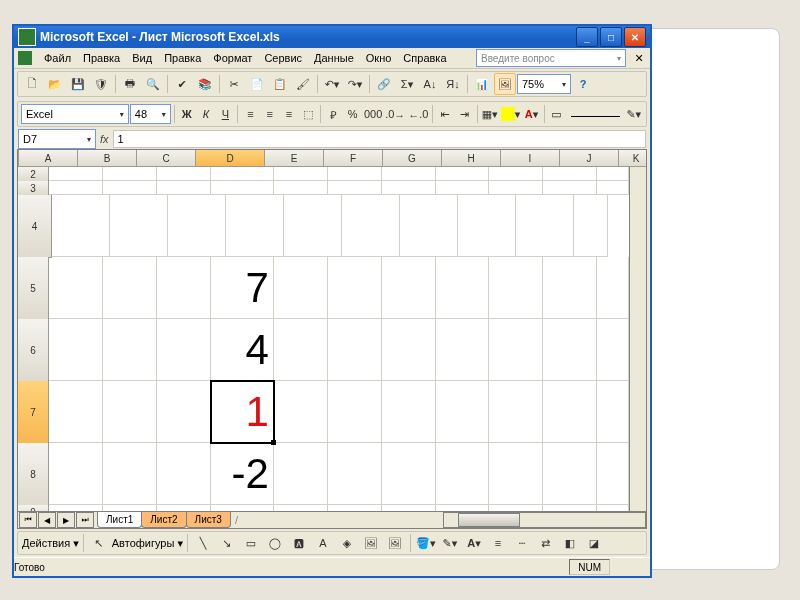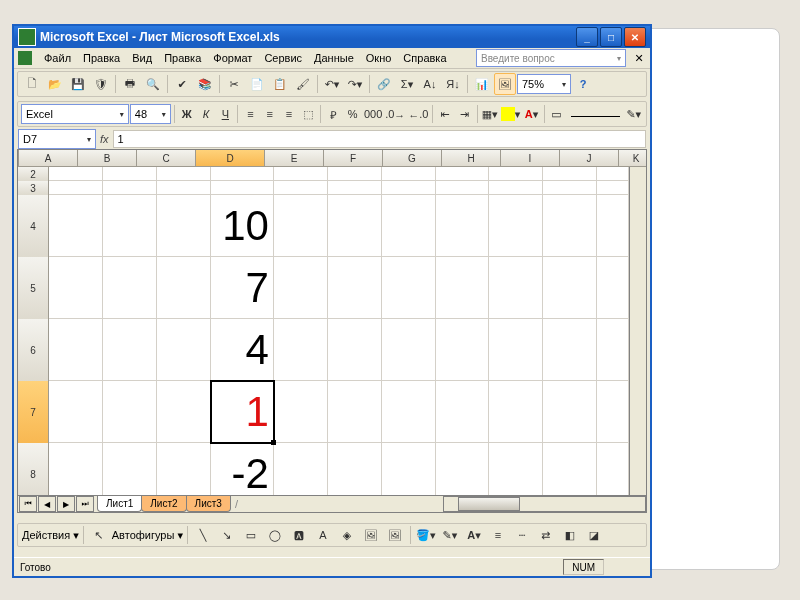--- a/index.html
+++ b/index.html
@@ -39,22 +39,22 @@
 .cell{border-right:1px solid #d4d0c8;border-bottom:1px solid #d4d0c8;box-sizing:border-box;display:flex;align-items:center;justify-content:flex-end;padding:0 4px;font-family:Arial}
 .selcell{outline:2px solid #000;outline-offset:-1px;position:relative}
 .selcell::after{content:"";position:absolute;right:-3px;bottom:-3px;width:5px;height:5px;background:#000}
 .bigval{font-size:42px;font-weight:400}
 .tabs-row{height:16px;display:flex;align-items:center;background:#ece9d8;border-top:1px solid #808080}
 .nav-btn{width:16px;height:14px;border:1px solid #808080;background:#ece9d8;display:flex;align-items:center;justify-content:center;font-size:8px;margin-left:1px}
 .sheet-tab{padding:0 8px;height:15px;border:1px solid #808080;border-top:none;background:#fff;border-radius:0 0 4px 4px;margin-left:-1px;font-size:10px;display:flex;align-items:center}
 .sheet-tab.inactive{background:#fdba74}
 .hscroll{flex:1;height:14px;border:1px solid #808080;background:#ece9d8;margin-left:8px;position:relative}
 .hscroll .thumb{position:absolute;left:14px;top:0;width:60px;height:12px;background:linear-gradient(#f4f3ee,#c8c4b8);border:1px solid #808080}
-.draw-bar{height:22px;background:#ece9d8;border:1px solid #c8c4b8;margin:10px 3px;border-radius:2px;display:flex;align-items:center;padding:0 4px;gap:2px;font-size:11px}
-.statusbar{height:18px;background:#ece9d8;border-top:1px solid #fff;display:flex;align-items:center;padding:0 6px;font-size:10px}
+.draw-bar{height:22px;background:#ece9d8;border:1px solid #c8c4b8;margin:2px 3px;border-radius:2px;display:flex;align-items:center;padding:0 4px;gap:2px;font-size:11px}
+.statusbar{height:18px;background:#ece9d8;border-top:1px solid #fff;display:flex;align-items:center;padding:0 0;font-size:10px}
 .status-cell{border:1px inset #c8c4b8;padding:0 8px;height:14px;display:flex;align-items:center}
 .home-btn{position:absolute;right:22px;bottom:8px;width:116px;height:40px;background:linear-gradient(#b05820,#8a3c10);border:2px outset #b05820;color:#000;font-weight:bold;font-size:14px;display:flex;align-items:center;justify-content:center;z-index:10;box-shadow:3px 3px 6px rgba(0,0,0,.4)}
 .colorbox{width:14px;height:14px;display:inline-block}
 .vscroll{width:16px;background:#ece9d8;border-left:1px solid #808080}
 .grid-body{display:flex;flex:1;overflow:hidden}
 .grid-left{flex:1;overflow:hidden}
 </style>
 </head>
 <body>
 
@@ -220,21 +220,20 @@
               <div class="cell" style="width: 58px; height: 14px;"></div>
               <div class="cell" style="width: 58px; height: 14px;"></div>
               <div class="cell" style="width: 58px; height: 14px;"></div>
               <div class="cell" style="width: 34px; height: 14px;"></div>
             </div>
             <div class="row" style="height: 62px;">
               <div class="rh" style="height: 62px;">4</div>
               <div class="cell" style="width: 58px; height: 62px;"></div>
               <div class="cell" style="width: 58px; height: 62px;"></div>
               <div class="cell" style="width: 58px; height: 62px;"></div>
-              <div class="cell bigval" style="width: 68px; height: 62px;">10</div>
               <div class="cell" style="width: 58px; height: 62px;"></div>
               <div class="cell" style="width: 58px; height: 62px;"></div>
               <div class="cell" style="width: 58px; height: 62px;"></div>
               <div class="cell" style="width: 58px; height: 62px;"></div>
               <div class="cell" style="width: 58px; height: 62px;"></div>
               <div class="cell" style="width: 58px; height: 62px;"></div>
               <div class="cell" style="width: 34px; height: 62px;"></div>
             </div>
             <div class="row" style="height: 62px;">
               <div class="rh" style="height: 62px;">5</div>

